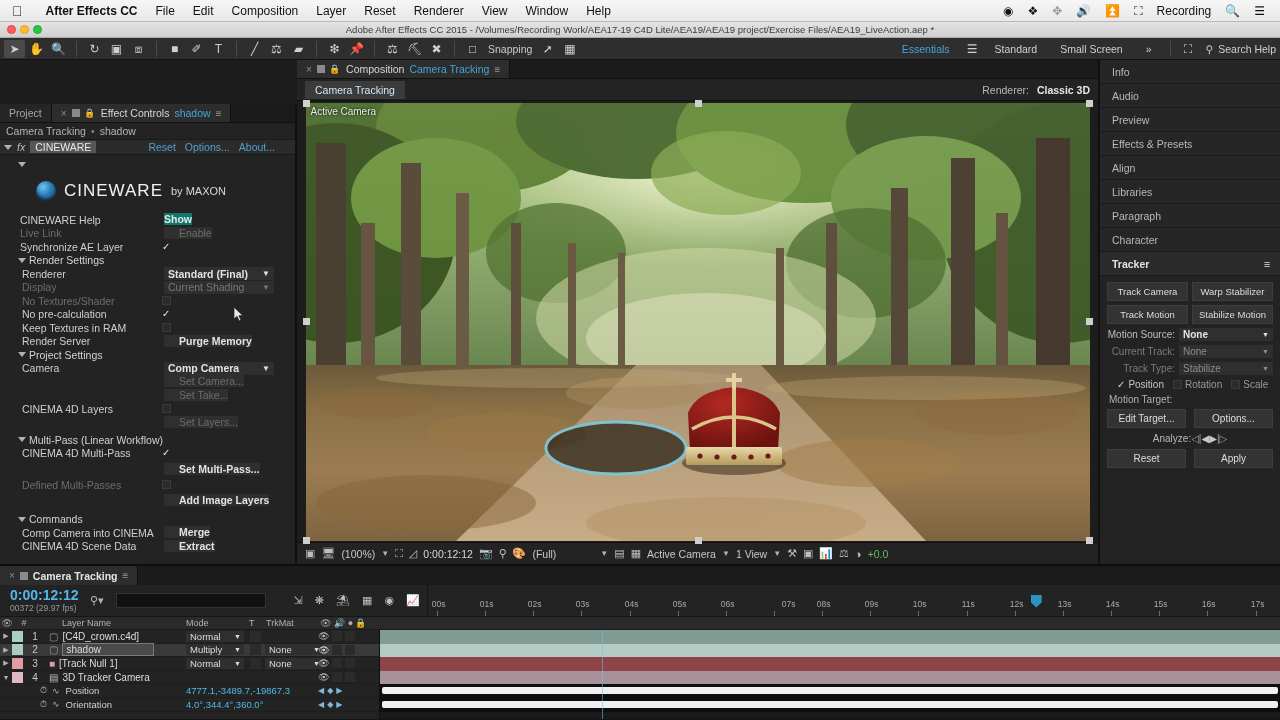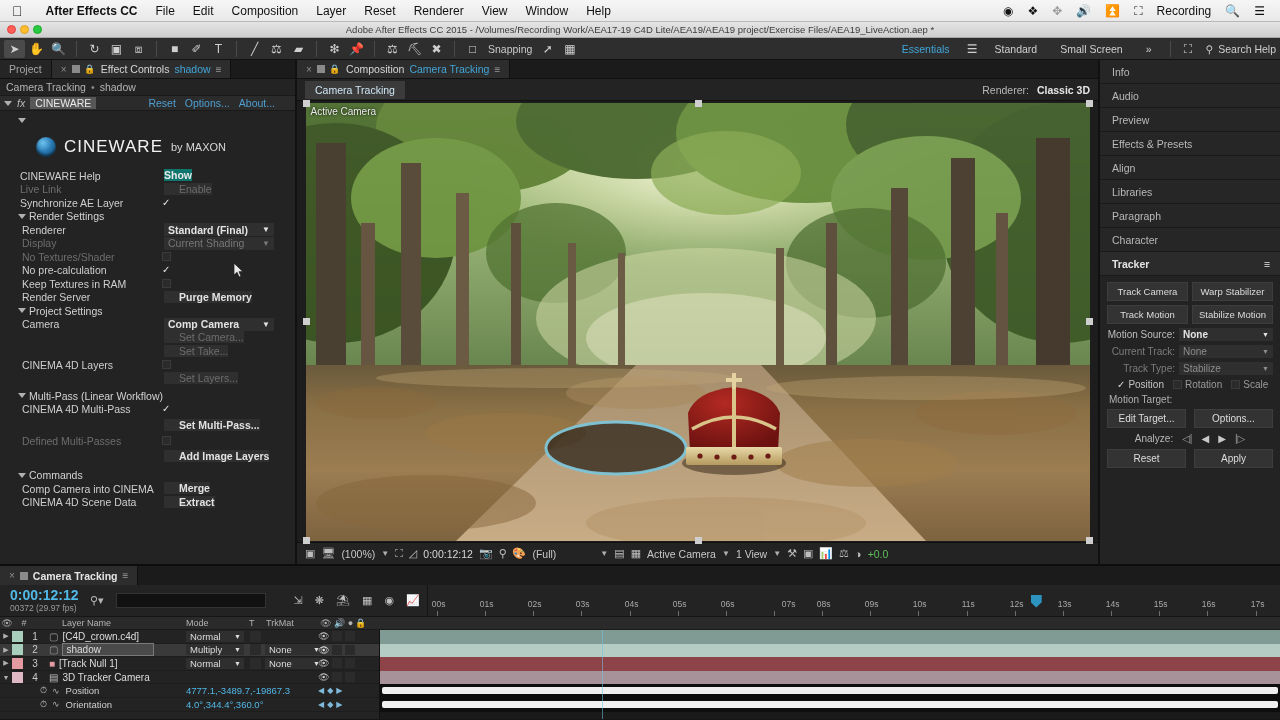--- a/index.html
+++ b/index.html
@@ -57,21 +57,21 @@
   .tbsep{ width:1px;height:16px;background:#4a4a4a;margin:0 6px; }
   .snaplabel{ color:#cacaca; font-size:10.5px; padding:0 4px; }
   .wschip{ padding:0 11px; font-size:10.5px; color:#cfcfcf; height:18px; display:flex; align-items:center;}
   .wschip.active{ color:#41a5d8; }
   .searchhelp{ display:flex;align-items:center;gap:5px; font-size:10.5px; color:#cfcfcf; padding-left:6px;}
 
   
   .work{ display:flex; height:504px; background:#1d1d1d; }
 
   
-  .left{ width:297px; background:#232323; border-right:2px solid #111; display:flex; flex-direction:column;}
+  .left{ width:297px; background:#232323; border-right:2px solid #111; display:flex; flex-direction:column;margin-top:44px;}
   .paneltabs{ height:19px; background:#1b1b1b; display:flex; align-items:stretch; border-bottom:1px solid #101010;}
   .ptab{
     display:flex;align-items:center; gap:5px; padding:0 9px;
     font-size:10.5px; color:#a6a6a6; background:#252525; border-right:1px solid #101010;
   }
   .ptab.active{ background:#2d2d2d; color:#d6d6d6;}
   .ptab .x{ color:#8e8e8e; font-size:10px;}
   .ptab .sq{ width:8px;height:8px;background:#8a8a8a;}
   .ptab .lockico{ font-size:9px;}
   .ptab .accent{ color:#41a5d8;}
@@ -153,21 +153,21 @@
           padding:3px 0; border:1px solid #3d3d3d;}
   .trow{ display:flex; align-items:center; font-size:10px; margin-bottom:4px; gap:4px;}
   .trow .tl{ color:#bdbdbd; width:78px; text-align:right;}
   .trow .tl.dim{ color:#7c7c7c;text-align:right;}
   .tsel{ flex:1; background:#2f2f2f; color:#e4e4e4; font-weight:bold; padding:1px 4px;
          display:flex; align-items:center; font-size:10px;}
   .tsel.dim{ color:#8d8d8d; font-weight:normal;}
   .tsel .arw{ margin-left:auto; font-size:7px;}
   .tcheckrow{ display:flex; align-items:center; gap:3px; font-size:10px; margin-bottom:4px; padding-left:10px;}
   .tcb{ width:9px;height:9px;background:#2b2b2b;border:1px solid #3a3a3a;}
-  .analyze{ display:flex; align-items:center; justify-content:center; gap:9px; font-size:10px; margin:5px 0;}
+  .analyze{ display:flex; align-items:center; justify-content:center; font-size:10px; margin:5px 0;}
   .btmrow{ display:flex; gap:8px; margin-top:4px;}
   .wbtn{ flex:1; background:#333; color:#ddd; font-size:10px; text-align:center; padding:3px 0; border:1px solid #3d3d3d;}
 
   
   .timeline{ height:172px; background:#232323; border-top:2px solid #0d0d0d; display:flex; flex-direction:column;}
   .tltabs{ height:19px; background:#1b1b1b; display:flex; align-items:stretch;}
   .tltop{ height:32px; display:flex; align-items:center; background:#232323; border-bottom:1px solid #151515;}
   .tc-big{ color:#51b8e8; font-size:14px; font-weight:bold; padding-left:10px; line-height:1;}
   .tc-sub{ color:#9a9a9a; font-size:8.5px; padding-left:10px; line-height:1; margin-top:2px;}
   .searchbox{ width:150px;height:15px;background:#111; border:1px solid #333; margin-left:12px;

